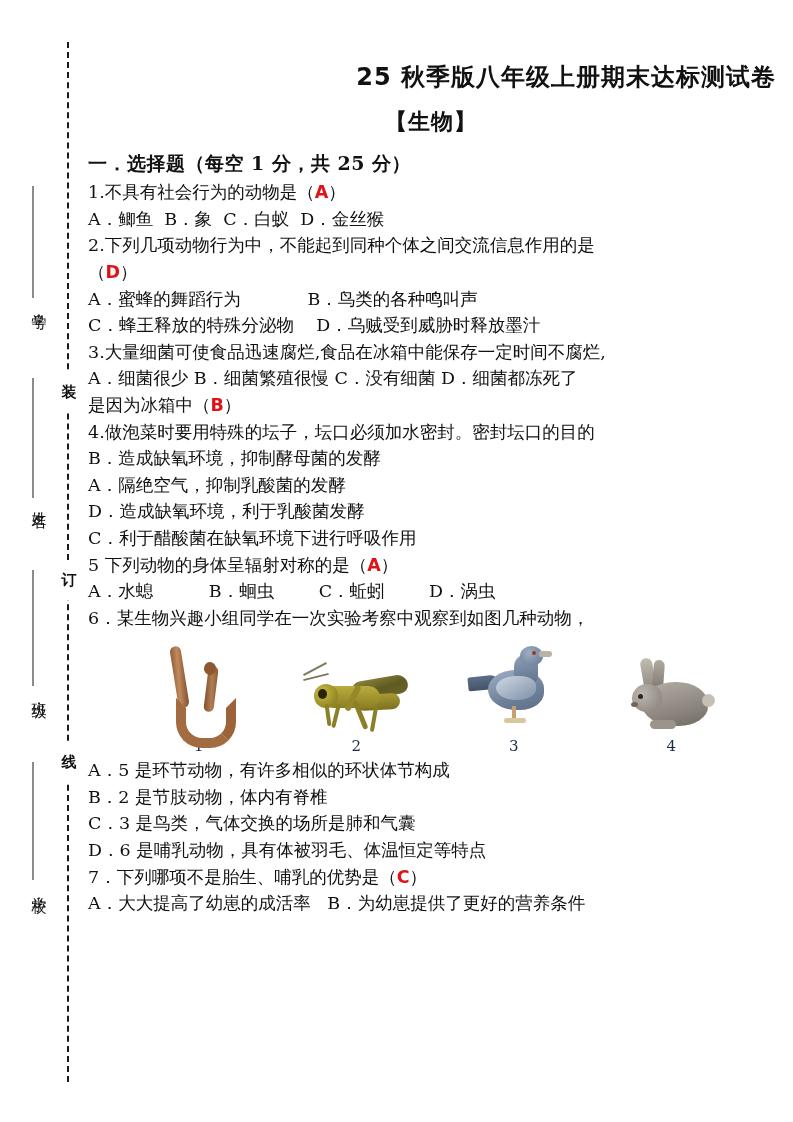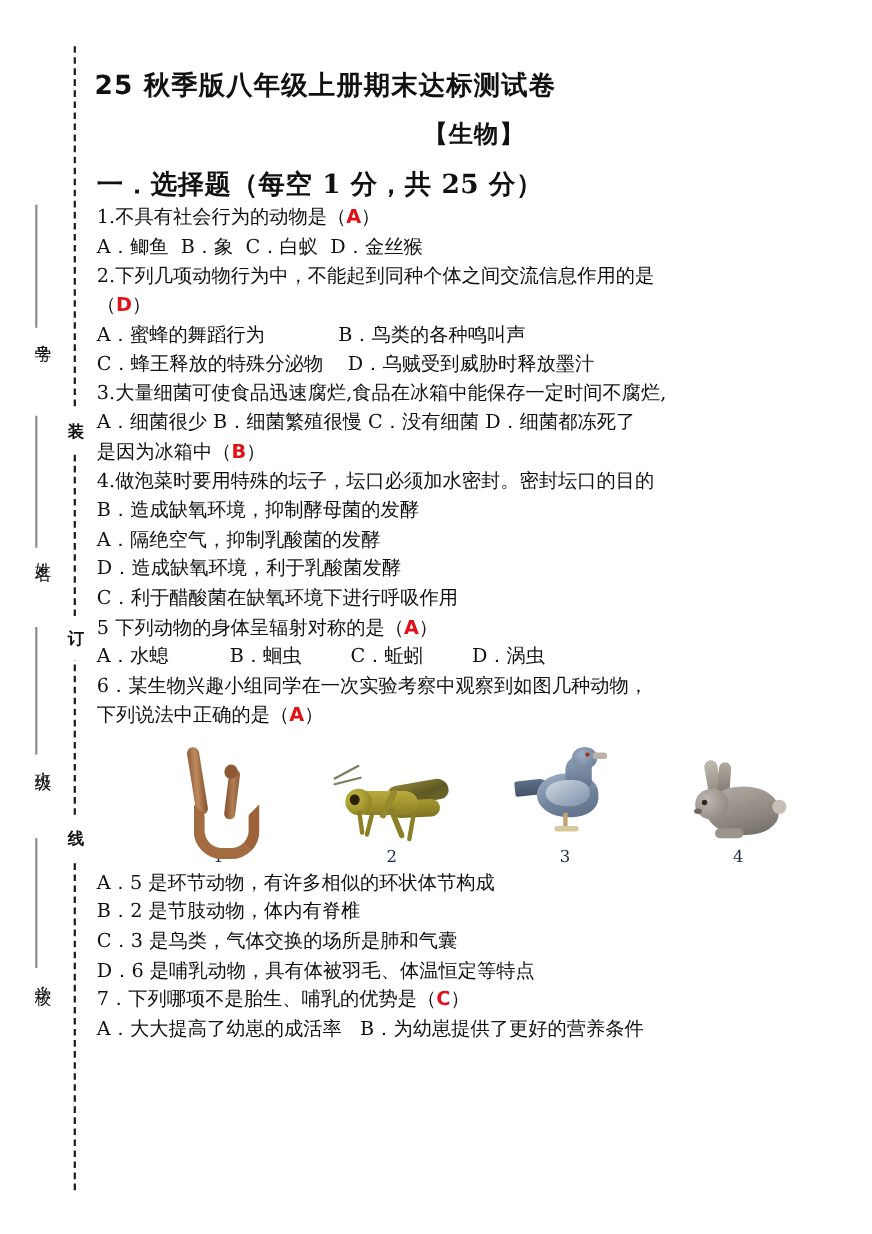--- a/index.html
+++ b/index.html
@@ -27,31 +27,31 @@
     writing-mode:vertical-rl;text-orientation:upright;
     font-size:15px;letter-spacing:2px;color:#111;
     font-family:"DejaVu Serif","Liberation Serif",serif;
     white-space:nowrap;
   }
 
   
   #sheet{position:absolute;left:86px;top:0;width:690px;height:1122px;}
 
   .doc-title{
-    text-align:left;font-size:24px;font-weight:700;letter-spacing:1px;
+    text-align:right;font-size:24px;font-weight:700;letter-spacing:1px;
     margin:62px 0 0 0;line-height:1.3;
     font-family:"DejaVu Sans","Liberation Sans",sans-serif;
   }
   .doc-subject{
     text-align:center;font-size:22px;font-weight:700;margin:14px 0 0 0;
     letter-spacing:1px;
   }
 
   .sec-head{
-    font-size:24px;font-weight:700;margin:14px 0 2px 2px;letter-spacing:0.5px;
+    font-size:19px;font-weight:700;margin:14px 0 2px 2px;letter-spacing:0.5px;
   }
 
   .ln{font-size:17.5px;line-height:1.52;margin:0 0 0 2px;white-space:pre-wrap;}
   .ans{color:#e01218;font-weight:700;font-family:"DejaVu Sans","Liberation Sans",sans-serif;}
 
   
   .figrow{
     position:relative;height:118px;margin:6px 0 2px 0;
     display:flex;align-items:flex-end;justify-content:space-around;
     padding:0 26px 0 34px;box-sizing:border-box;
@@ -179,21 +179,20 @@
   <div class="ln">4.做泡菜时要用特殊的坛子，坛口必须加水密封。密封坛口的目的</div>
   <div class="ln">B．造成缺氧环境，抑制酵母菌的发酵</div>
   <div class="ln">A．隔绝空气，抑制乳酸菌的发酵</div>
   <div class="ln">D．造成缺氧环境，利于乳酸菌发酵</div>
   <div class="ln">C．利于醋酸菌在缺氧环境下进行呼吸作用</div>
 
   <div class="ln"><span>5 下列动物的身体呈辐射对称的是（</span><span class="ans">A</span><span>）</span></div>
   <div class="ln">A．水螅          B．蛔虫        C．蚯蚓        D．涡虫</div>
 
   <div class="ln">6．某生物兴趣小组同学在一次实验考察中观察到如图几种动物，</div>
-  <div class="ln"><span>下列说法中正确的是（</span><span class="ans">A</span><span>）</span></div>
 
   <div class="figrow">
 
     <div class="figcell">
       <div class="figimg">
         <div class="worm">
             <i class="a"></i>
             <i class="b"></i>
             <i class="c"></i>
             <i class="d"></i>

